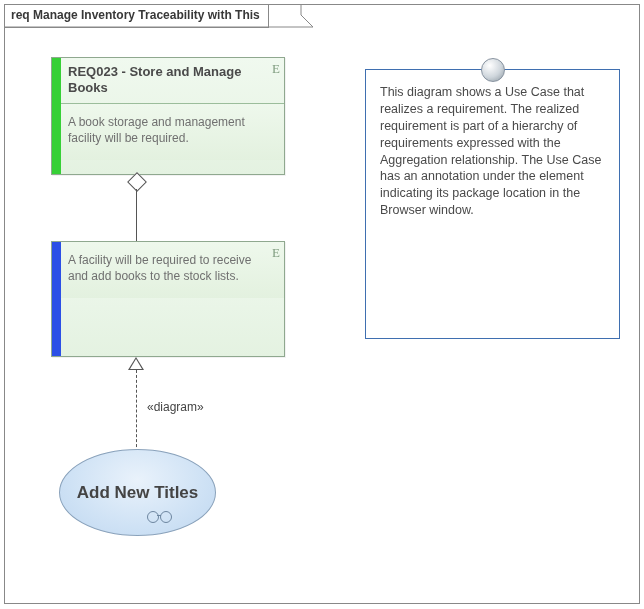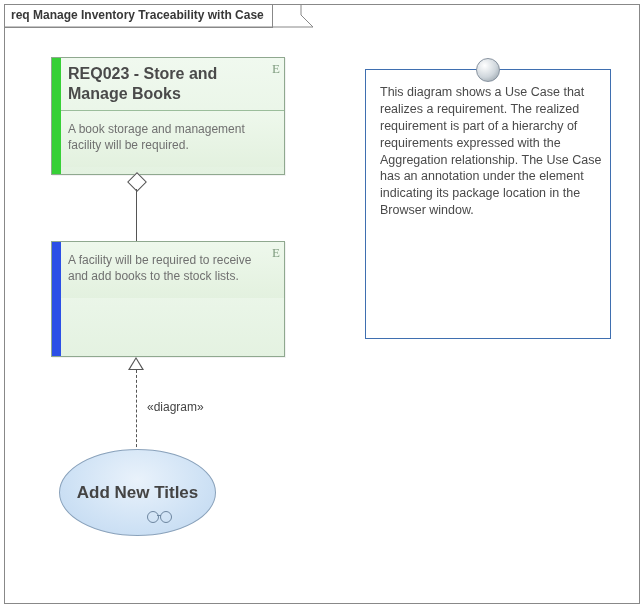--- a/index.html
+++ b/index.html
@@ -49,21 +49,21 @@
     position: absolute;
     left: 0; top: 0; bottom: 0;
     width: 9px;
   }
   .req.green .stripe { background: #36d036; }
   .req.blue  .stripe { background: #2b4fe6; }
   .req .head {
     padding: 6px 22px 6px 16px;
     font-weight: bold;
     color: #4a4a4a;
-    font-size: 16px;
+    font-size: 13px;
     border-bottom: 1px solid #9bbd9b;
     line-height: 1.25;
   }
   .req .e-icon {
     position: absolute;
     right: 4px;
     top: 3px;
     font-family: Georgia, serif;
     font-size: 13px;
     color: #7f9c7f;
@@ -74,21 +74,21 @@
     font-size: 12px;
     line-height: 1.35;
     background: linear-gradient(#eef8ec, #e3f1df);
   }
 
   
   .note {
     position: absolute;
     border: 1px solid #3f6fb0;
     background: #fff;
-    padding: 14px 2px 14px 14px;
+    padding: 14px 11px 14px 14px;
     color: #4a4a4a;
     font-size: 12.5px;
     line-height: 1.35;
     width: 228px;
     height: 240px;
   }
   .note-pin-outer {
     position: absolute;
     left: 50%;
     top: -12px;
@@ -187,21 +187,21 @@
     font-size: 12px;
     color: #444;
   }
 </style>
 </head>
 <body>
 
 <div class="frame">
 
   <div class="tab">
-    <span>req Manage Inventory Traceability with Case</span>
+    <span>req Manage Inventory Traceability with This</span>
   </div>
 
   <svg style="position:absolute;left:0;top:0;width:320px;height:24px;pointer-events:none">
     <polyline points="296,0 296,10 308,22 0,22" fill="none" stroke="#888" stroke-width="1"></polyline>
   </svg>
 
   <div class="req green" style="left:46px; top:52px; height:116px;">
     <div class="stripe"></div>
     <span class="e-icon">E</span>
     <div class="head">REQ023 - Store and Manage Books</div>

